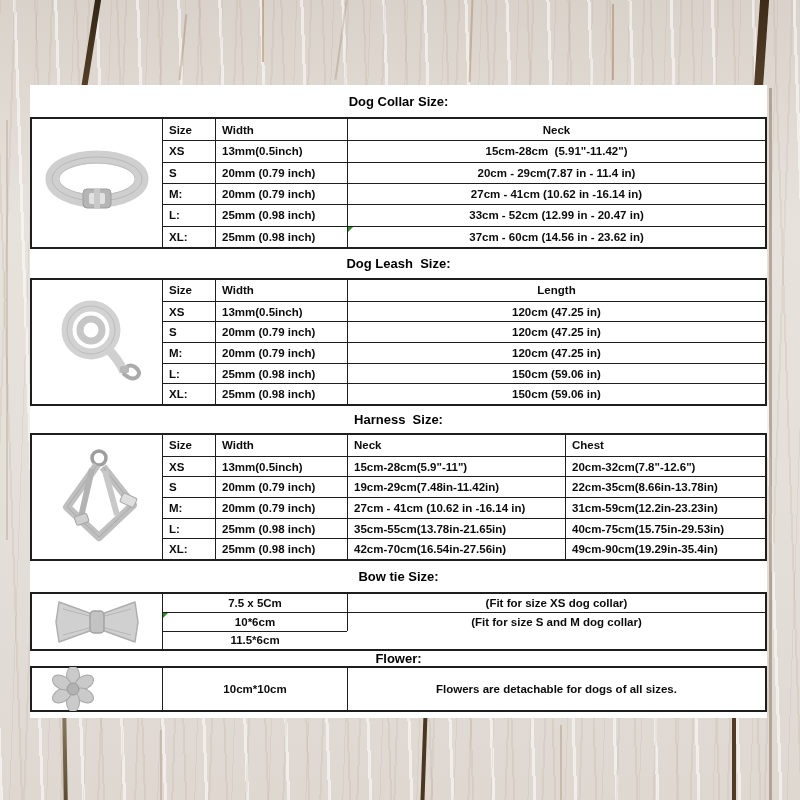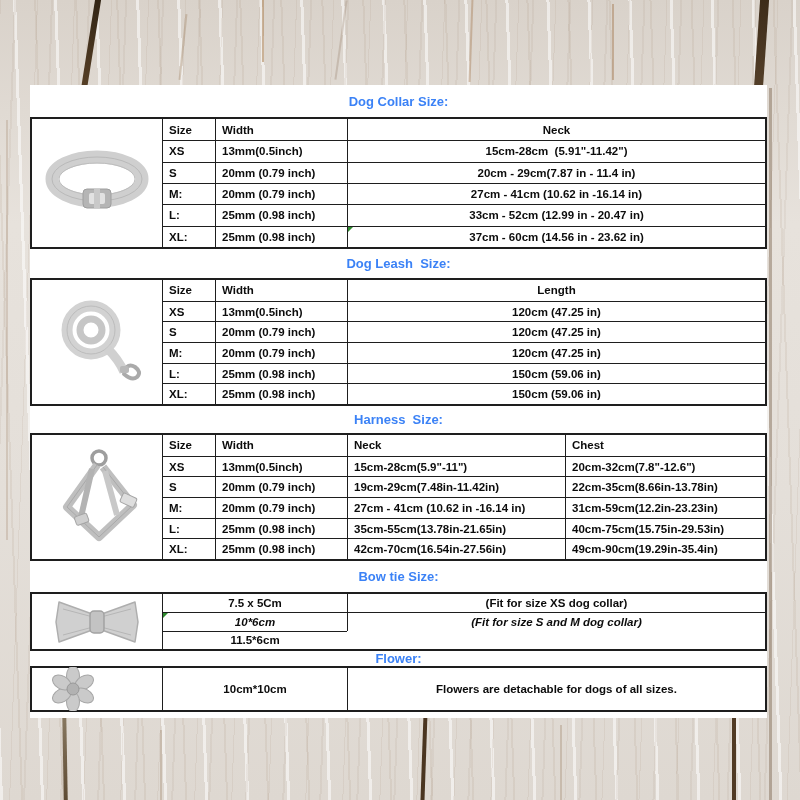--- a/index.html
+++ b/index.html
@@ -12,21 +12,21 @@
       repeating-linear-gradient(88deg, rgba(255,255,255,0.55) 0 3px, rgba(0,0,0,0) 3px 21px, rgba(160,135,110,0.13) 21px 23px, rgba(0,0,0,0) 23px 41px),
       linear-gradient(180deg,#d9d2ca 0%,#e7e2dc 28%,#e4dfd9 62%,#ded8d1 100%);
   }
   .crack{position:absolute;z-index:1;}
   .panel{
     position:absolute;left:30px;top:85px;width:737px;height:633px;
     background:#ffffff;z-index:2;box-sizing:border-box;
   }
   .sec-title{
     display:flex;align-items:center;justify-content:center;
-    font-weight:bold;font-size:13px;color:#3b82f6;white-space:pre;
+    font-weight:bold;font-size:13px;color:#000000;white-space:pre;
   }
   .t-collar{height:32px}.b-collar{height:132px}
   .t-leash{height:29px}.b-leash{height:128px}
   .t-harness{height:27px}.b-harness{height:128px}
   .t-bowtie{height:31px}.b-bowtie{height:59px}
   .t-flower{height:15px}.b-flower{height:46px}
   .tbl{
     display:flex;box-sizing:border-box;border:2px solid #1e1e1e;background:#fff;
   }
   .img-cell{
@@ -223,21 +223,21 @@
         <path d="M40,18 L10,10 M40,28 L10,36" stroke="#b6b6b6" stroke-width="1" fill="none"></path>
         <path d="M48,18 L78,10 M48,28 L78,36" stroke="#b6b6b6" stroke-width="1" fill="none"></path>
         <rect x="37" y="12" width="14" height="22" rx="4" fill="#c3c3c3" stroke="#a2a2a2" stroke-width="1.5"></rect>
       </svg>
     </div>
     <div class="grid">
         <div class="row" style="grid-template-columns: 184px 1fr;">
           <div class="cell c">7.5 x 5Cm</div>
           <div class="cell c">(Fit for size XS dog collar)</div>
         </div>
-        <div class="row" style="grid-template-columns: 184px 1fr; font-style: italic;">
+        <div class="row" style="grid-template-columns: 184px 1fr;">
           <div class="cell c marked">10*6cm</div>
           <div class="cell c">(Fit for size S and M dog collar)</div>
         </div>
         <div class="row" style="grid-template-columns: 184px 1fr;">
           <div class="cell c">11.5*6cm</div>
         </div>
       </div>
   </div>
 
   <div class="sec-title t-flower">Flower:</div>

